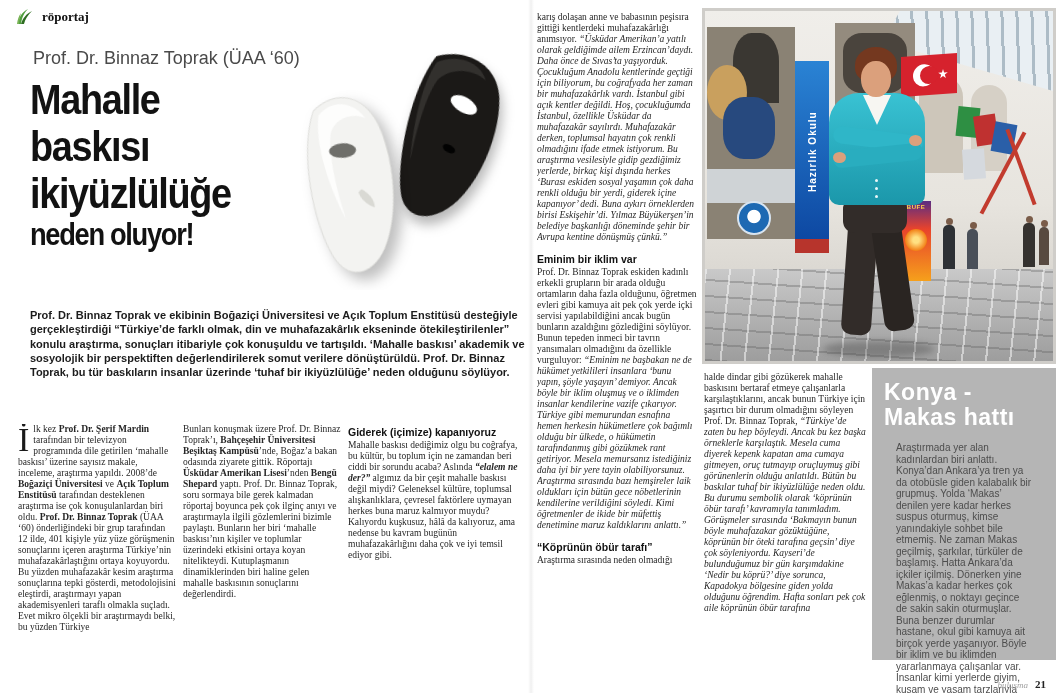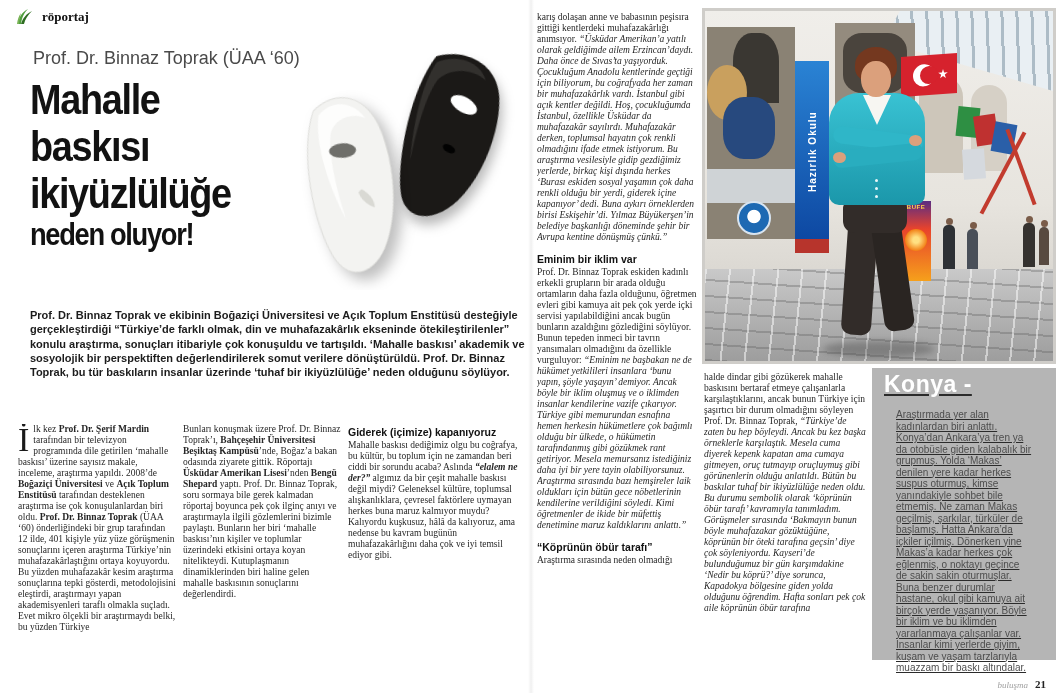--- a/index.html
+++ b/index.html
@@ -23,21 +23,21 @@
   .col-head:first-child{margin-top:2px;}
   .b{font-weight:bold}.i{font-style:italic}.bi{font-weight:bold;font-style:italic}
   .dropcap{float:left;font-size:34px;line-height:30px;padding:1px 4px 0 0;color:#1a1a1a;}
   .colL1{left:18px;top:424px;width:158px;height:246px;}
   .colL2{left:183px;top:424px;width:158px;height:262px;}
   .colL3{left:348px;top:424px;width:170px;height:266px;}
   .colR1{left:537px;top:12px;width:160px;height:678px;}
   .colR2{left:704px;top:372px;width:162px;height:318px;}
   
   .sidebar{position:absolute;left:872px;top:368px;width:184px;height:292px;background:#b5b5b5;
-           box-sizing:border-box;padding:4px 12px;text-decoration:underline;}
+           box-sizing:border-box;padding:12px 12px;}
   .sidebar h2{margin:0 0 5px;font-family:"Liberation Sans",sans-serif;font-weight:bold;
               font-size:23px;line-height:25px;color:#ffffff;letter-spacing:.5px;}
   .sidebar h2 span{display:block;}
   .sidebar p{margin:12px;font:400 10px/11.5px "Liberation Sans",sans-serif;color:#4d4d4d;}
   
   .footer-left{position:absolute;left:18px;top:688px;}
   .footer-right{position:absolute;right:16px;top:674px;text-align:right;}
   .page-num{font:bold 11px "Liberation Serif",serif;color:#222;}
   .mag-name{font:italic 9px "Liberation Serif",serif;color:#a0a0a0;margin:0 3px;}
   .fold{position:absolute;left:528px;top:0;width:6px;height:693px;
@@ -253,20 +253,21 @@
       </div>
     </div>
 
     <div class="col colR2">
         <p class="col-p"><span>halde dindar gibi gözükerek mahalle baskısını bertaraf etmeye çalışanlarla karşılaştıklarını, ancak bunun Türkiye için şaşırtıcı bir durum olmadığını söyleyen Prof. Dr. Binnaz Toprak, </span><span class="i">“Türkiye’de zaten bu hep böyleydi. Ancak bu kez başka örneklerle karşılaştık. Mesela cuma diyerek kepenk kapatan ama cumaya gitmeyen, oruç tutmayıp oruçluymuş gibi görünenlerin olduğu anlatıldı. Bütün bu baskılar tuhaf bir ikiyüzlülüğe neden oldu. Bu durumu sembolik olarak ‘köprünün öbür tarafı’ kavramıyla tanımladım. Görüşmeler sırasında ‘Bakmayın bunun böyle muhafazakar gözüktüğüne, köprünün bir öteki tarafına geçsin’ diye çok söyleniyordu. Kayseri’de bulunduğumuz bir gün karşımdakine ‘Nedir bu köprü?’ diye sorunca, Kapadokya bölgesine giden yolda olduğunu öğrendim. Hafta sonları pek çok aile köprünün öbür tarafına</span></p>
       </div>
 
     <aside class="sidebar">
       <h2>
         <span>Konya -</span>
+        <span>Makas hattı</span>
       </h2>
       <p>Araştırmada yer alan kadınlardan biri anlattı. Konya’dan Ankara’ya tren ya da otobüsle giden kalabalık bir grupmuş. Yolda ‘Makas’ denilen yere kadar herkes suspus oturmuş, kimse yanındakiyle sohbet bile etmemiş. Ne zaman Makas geçilmiş, şarkılar, türküler de başlamış. Hatta Ankara’da içkiler içilmiş. Dönerken yine Makas’a kadar herkes çok eğlenmiş, o noktayı geçince de sakin sakin oturmuşlar. Buna benzer durumlar hastane, okul gibi kamuya ait birçok yerde yaşanıyor. Böyle bir iklim ve bu iklimden yararlanmaya çalışanlar var. İnsanlar kimi yerlerde giyim, kuşam ve yaşam tarzlarıyla muazzam bir baskı altındalar.</p>
     </aside>
 
     <div class="footer-right">
       <span class="mag-name">buluşma</span>
       <span class="page-num">21</span>
     </div>
   </div>
 

